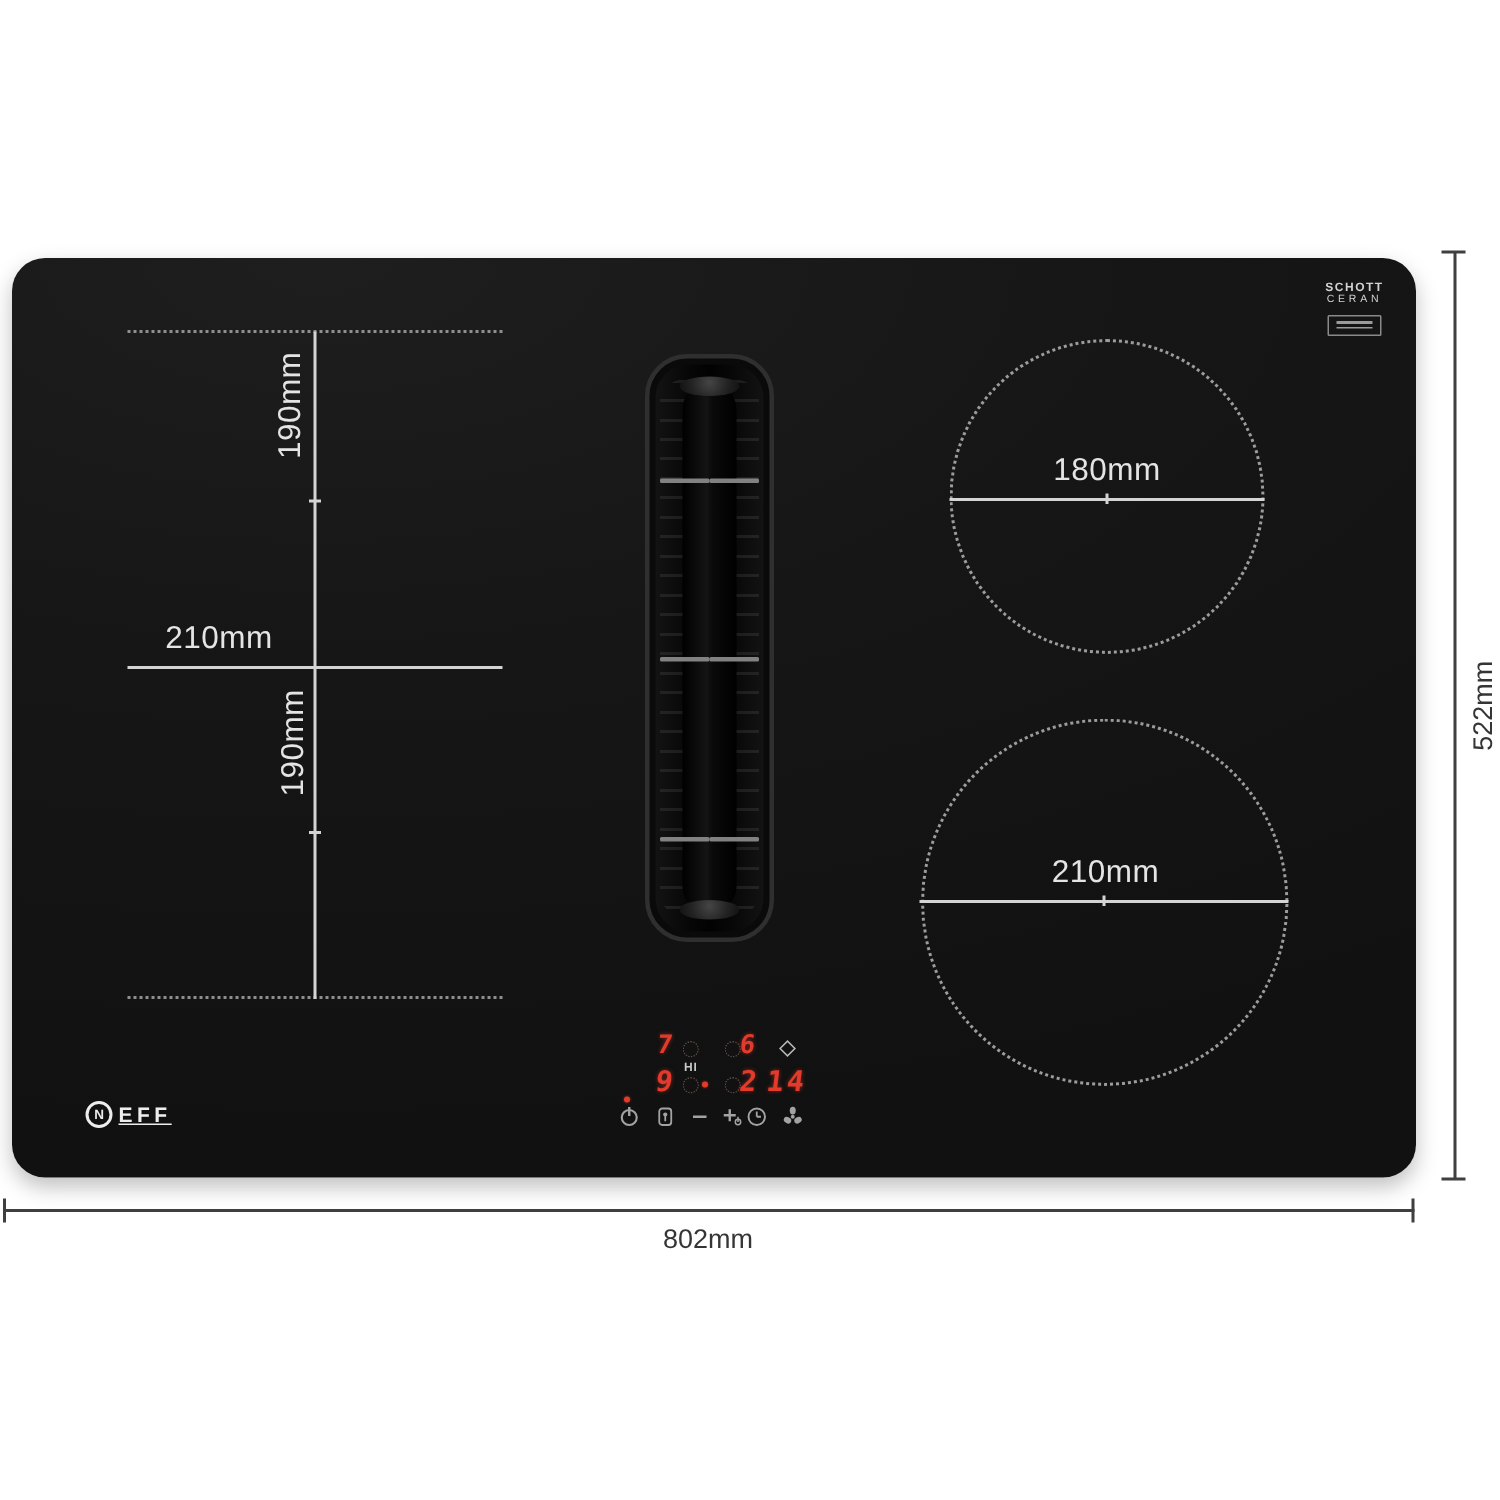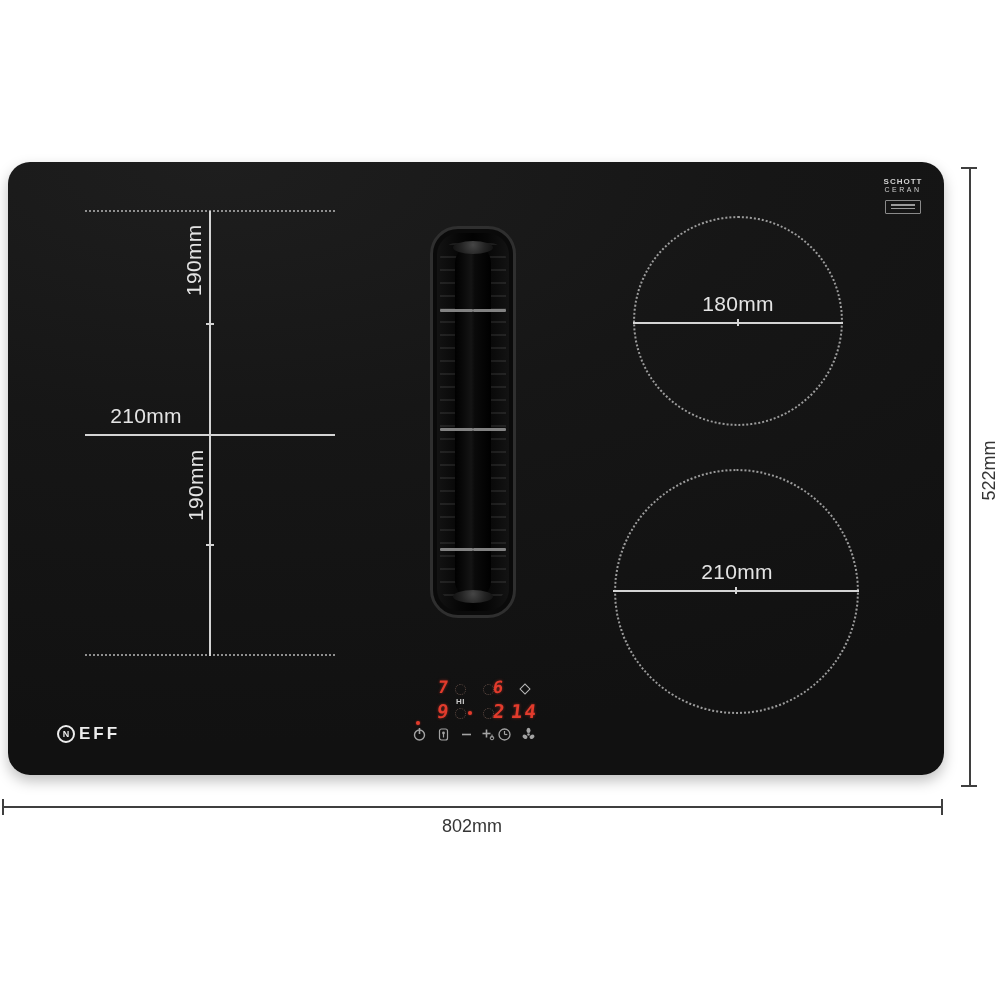--- a/index.html
+++ b/index.html
@@ -1,19 +1,19 @@
 <!DOCTYPE html>
 <html><head>
 <meta charset="utf-8">
 <style>
   html,body{margin:0;padding:0;background:#ffffff;font-family:"Liberation Sans",sans-serif;}
   .stage{position:relative;width:1000px;height:1000px;background:#ffffff;overflow:hidden;}
 
   
-  .hob{position:absolute;left:8px;top:162px;width:936px;height:613px;border-radius:22px;
+  .hob{position:absolute;left:8px;top:172px;width:936px;height:613px;border-radius:22px;
        background:radial-gradient(130% 95% at 22% 0%, #1e1e1e 0%, #161616 45%, #111111 100%);
        box-shadow:0 6px 14px rgba(0,0,0,.25);}
 
   
   .dotline{position:absolute;height:0;border-top:2px dotted #8f8f8f;}
   .solidline{position:absolute;background:#d4d4d4;}
   .zlabel{position:absolute;color:#e4e4e4;font-size:21px;text-align:center;letter-spacing:.3px;}
   .vrot{transform:rotate(-90deg);transform-origin:center center;}
   .dotcircle{position:absolute;border:2px dotted #9c9c9c;border-radius:50%;}
 
@@ -42,21 +42,21 @@
           box-shadow:0 0 2px rgba(226,59,44,.7);}
   .hilabel{position:absolute;color:#c9c9c9;font-size:8px;font-weight:bold;letter-spacing:.5px;}
   .diamond{position:absolute;width:6px;height:6px;border:1.2px solid #b9b9b9;transform:rotate(45deg);}
   .cicon{position:absolute;width:15px;height:15px;}
   .cicon svg{display:block;}
 
   
   .neff{position:absolute;left:57px;top:726px;display:flex;align-items:center;gap:4px;color:#ededed;}
   .neff-circle{width:14px;height:14px;border:2px solid #ededed;border-radius:50%;display:flex;
        align-items:center;justify-content:center;font-size:9px;font-weight:bold;}
-  .neff-rest{font-size:17px;font-weight:bold;letter-spacing:3px;}
+  .neff-rest{font-size:14px;font-weight:bold;letter-spacing:3px;text-decoration:underline;}
   .ceran{position:absolute;left:879px;top:179px;width:48px;text-align:center;color:#d2d2d2;}
   .ceran .l1{font-size:8px;font-weight:bold;letter-spacing:1px;line-height:1.15;}
   .ceran .l2{font-size:7px;letter-spacing:2.5px;line-height:1.2;}
   .ceran-box{margin:5px auto 0;width:34px;height:12px;border:1px solid #8a8a8a;border-radius:1px;
        display:flex;flex-direction:column;align-items:center;justify-content:center;gap:2px;}
   .ceran-box i{display:block;width:24px;height:1.5px;background:#9a9a9a;}
 
   
   .dim{position:absolute;background:#3f3f3f;}
   .dimlabel{position:absolute;color:#353535;font-size:18px;text-align:center;}

